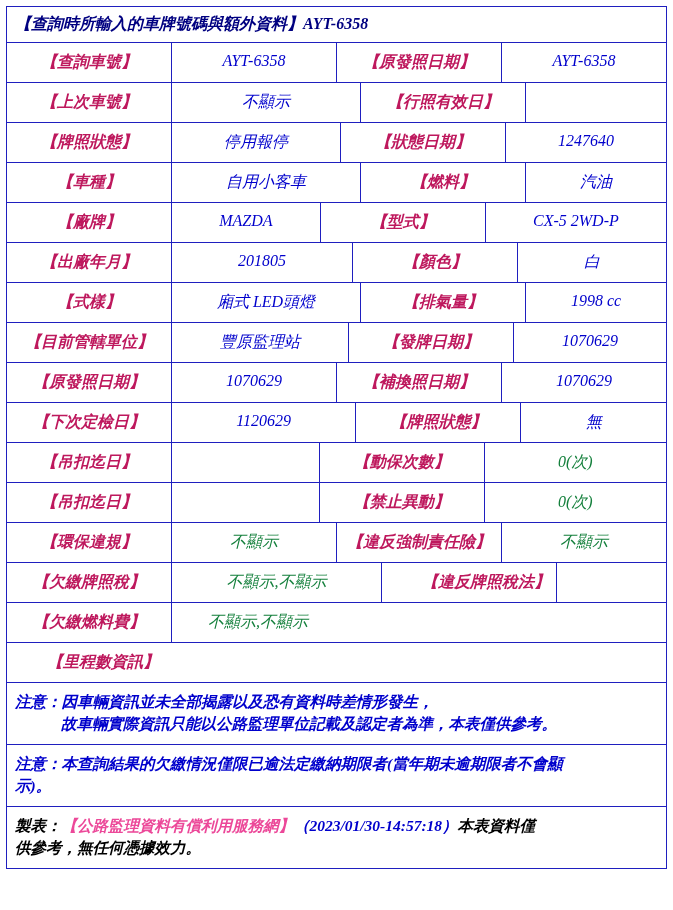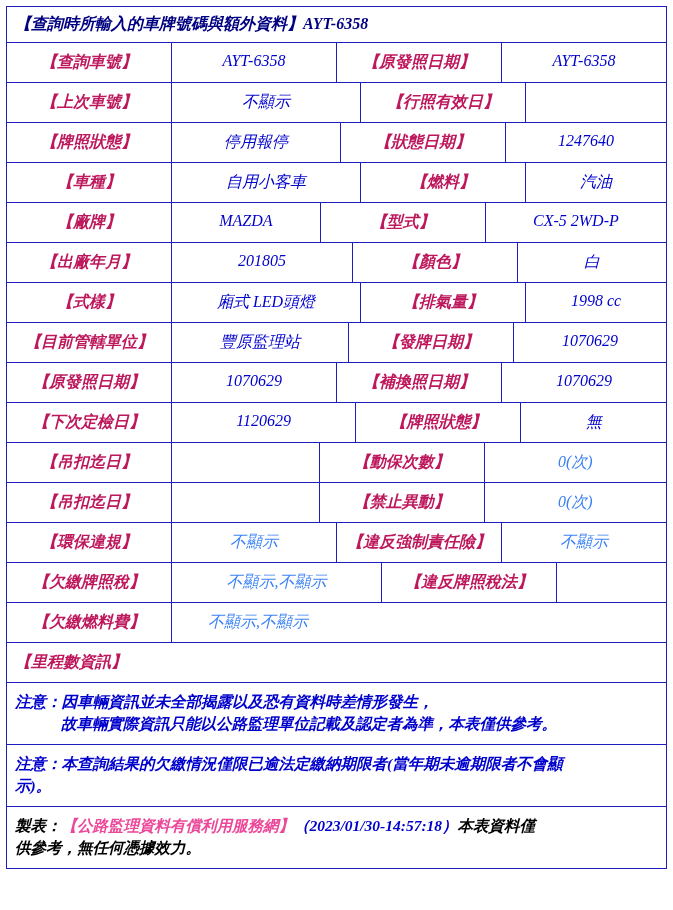--- a/index.html
+++ b/index.html
@@ -38,21 +38,21 @@
   .lbl {
     color: #be185d;
     font-weight: bold;
     font-size: 16px;
   }
   .val {
     color: #0000cc;
     font-size: 16px;
   }
   .val-red {
-    color: #3b82f6;
+    color: #15803d;
     font-size: 16px;
   }
   .title-row .cellpad {
     padding: 7px 8px;
   }
   .title-text {
     color: #000080;
     font-weight: bold;
     font-size: 16px;
   }
@@ -88,20 +88,21 @@
     text-align: center;
   }
   .rvalcell {
     flex: 1 1 auto;
     box-sizing: border-box;
     padding: 9px 6px;
     text-align: center;
   }
   .mileage .cellpad {
     padding: 9px 8px;
+    margin-left: 32px;
   }
   .note {
     color: #0000cc;
     font-size: 15.5px;
     line-height: 1.45;
     font-weight: bold;
   }
   .notecell {
     padding: 8px 8px 8px 8px;
     white-space: normal;
@@ -279,21 +280,21 @@
           </div>
         </td>
       </tr>
 
 
       <tr>
         <td>
           <div class="pair">
             <div class="lcell lbl">【欠繳牌照稅】</div>
             <div class="lvalcell val-red">不顯示,不顯示</div>
-            <div class="rcell lbl" style="flex:0 0 175px;">【違反牌照稅法】</div>
+            <div class="rcell lbl" style="flex:0 0 175px;text-align:right;">【違反牌照稅法】</div>
             <div class="rvalcell val-red"></div>
           </div>
         </td>
       </tr>
 
       <tr>
         <td>
           <div class="pair">
             <div class="lcell lbl">【欠繳燃料費】</div>
             <div class="rvalcell val-red" style="text-align:left; padding-left:36px;">不顯示,不顯示</div>

